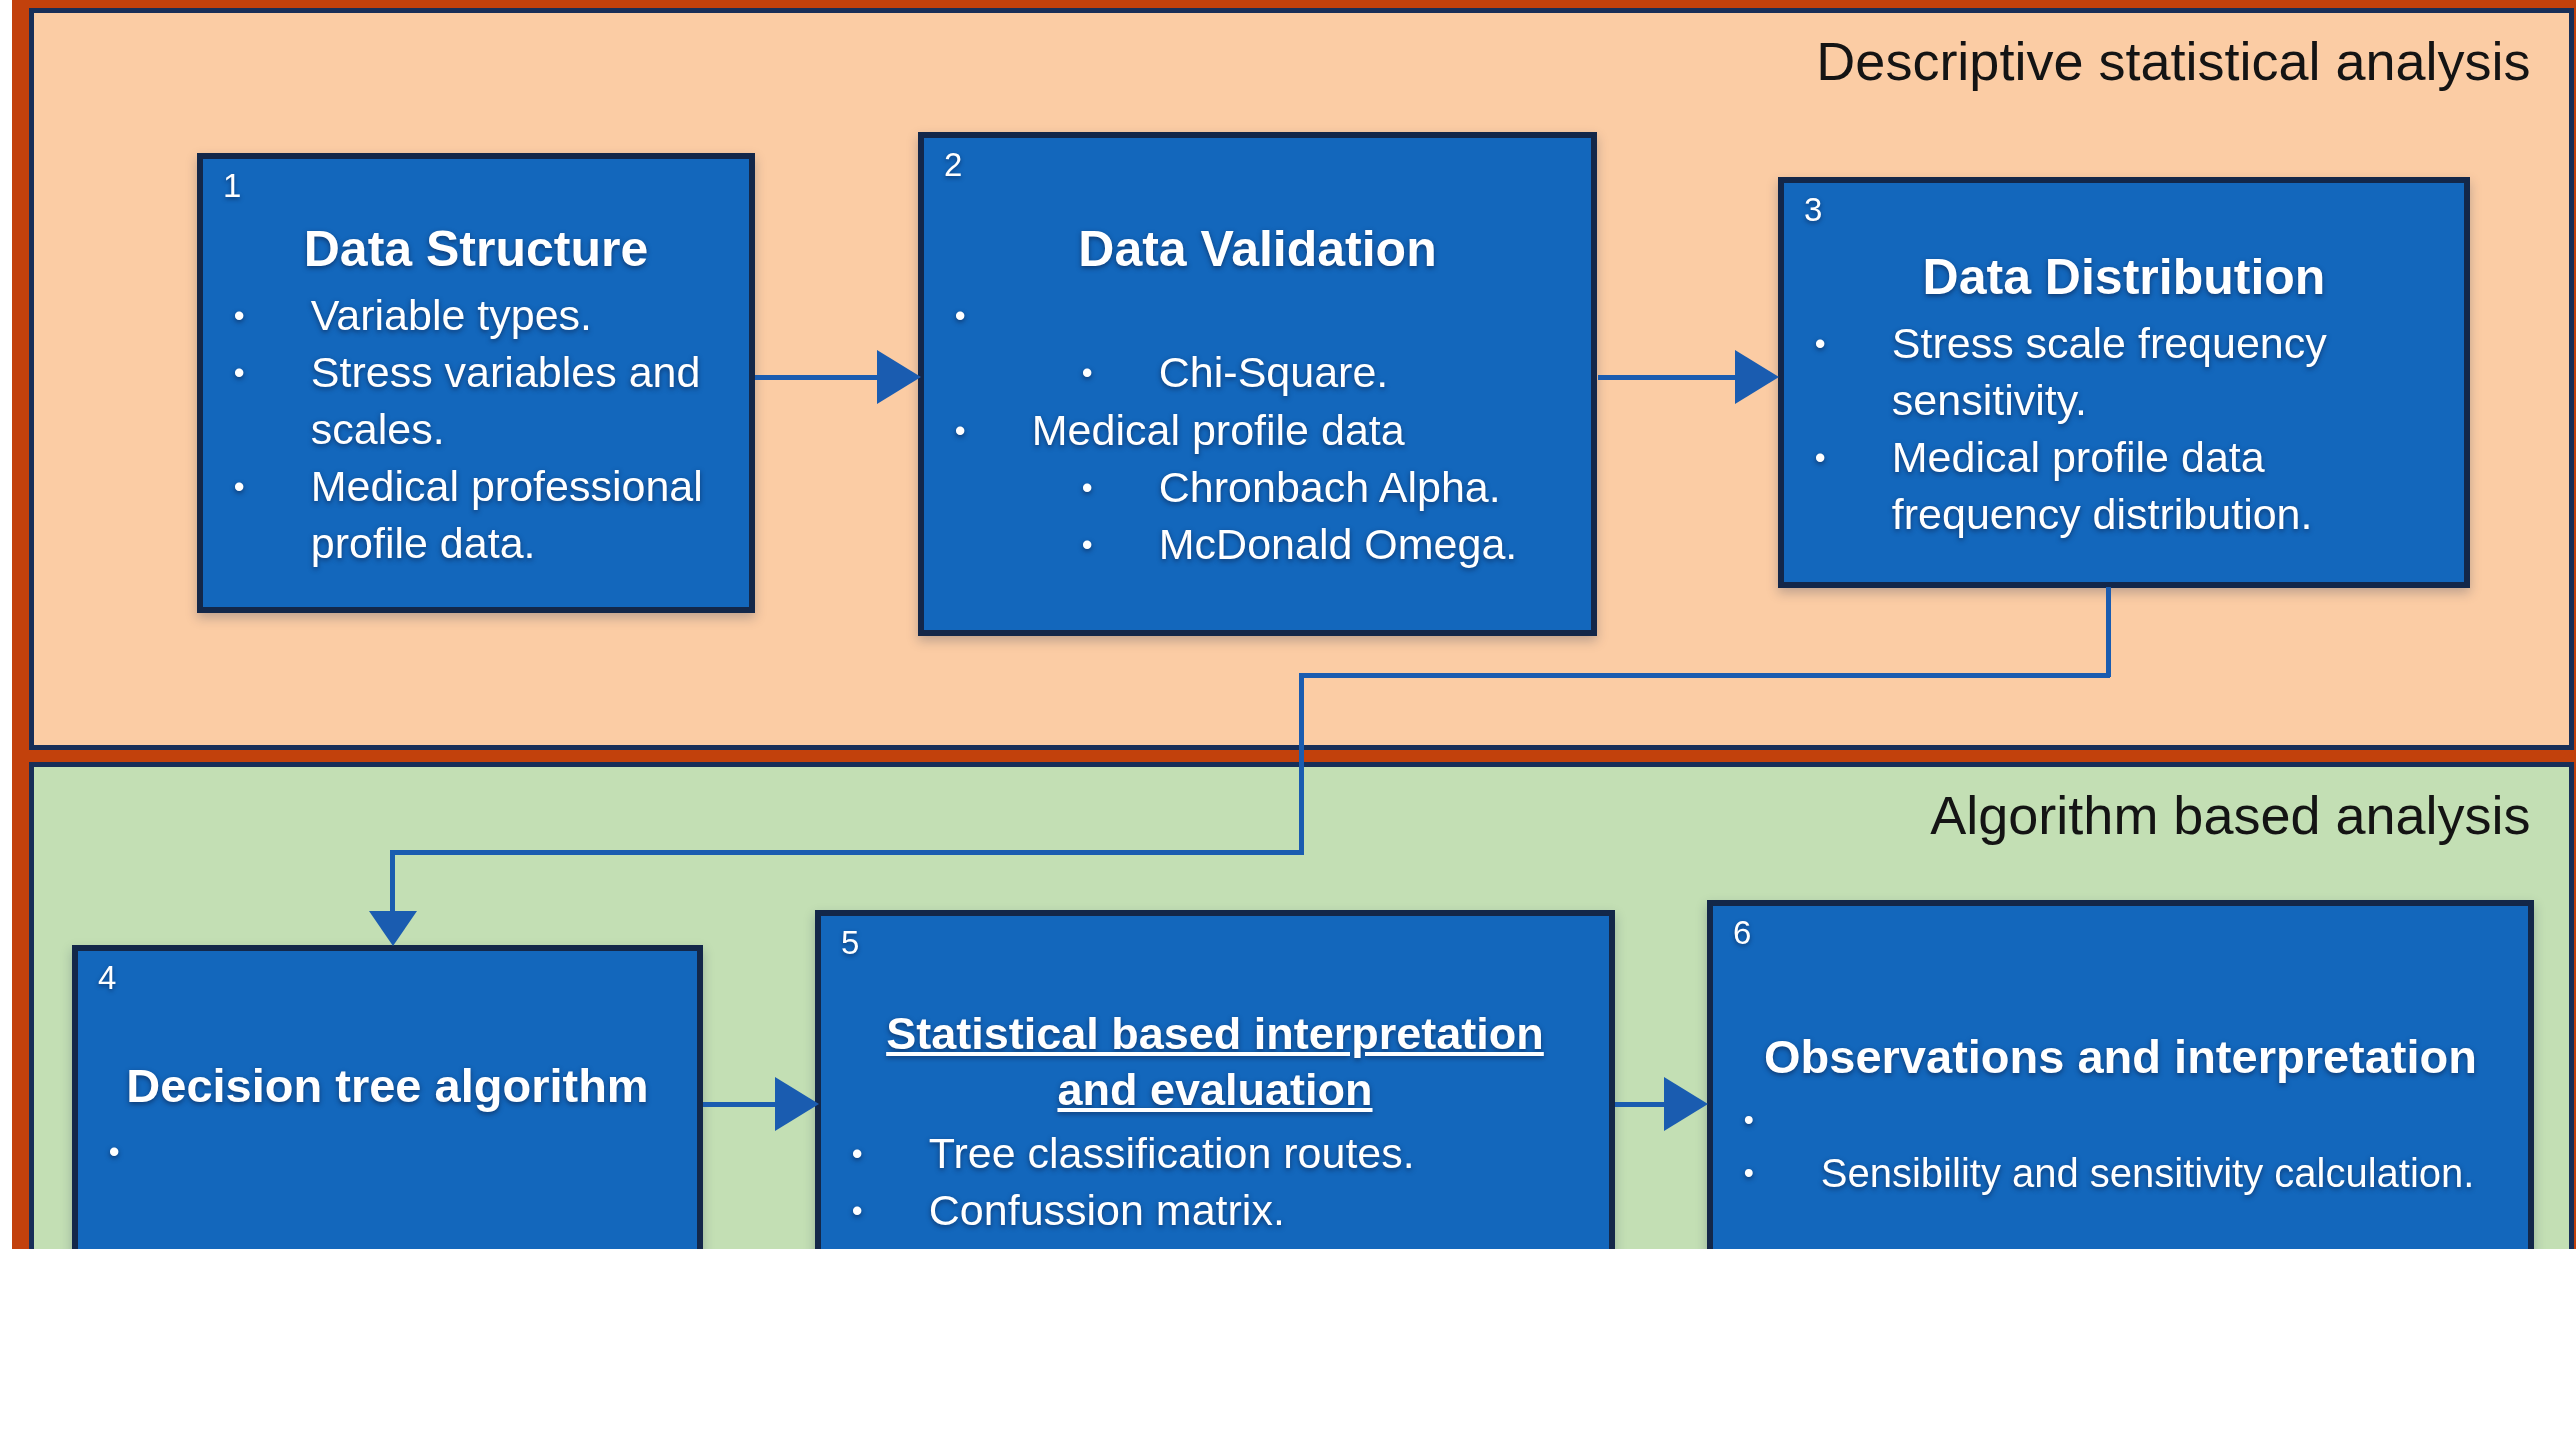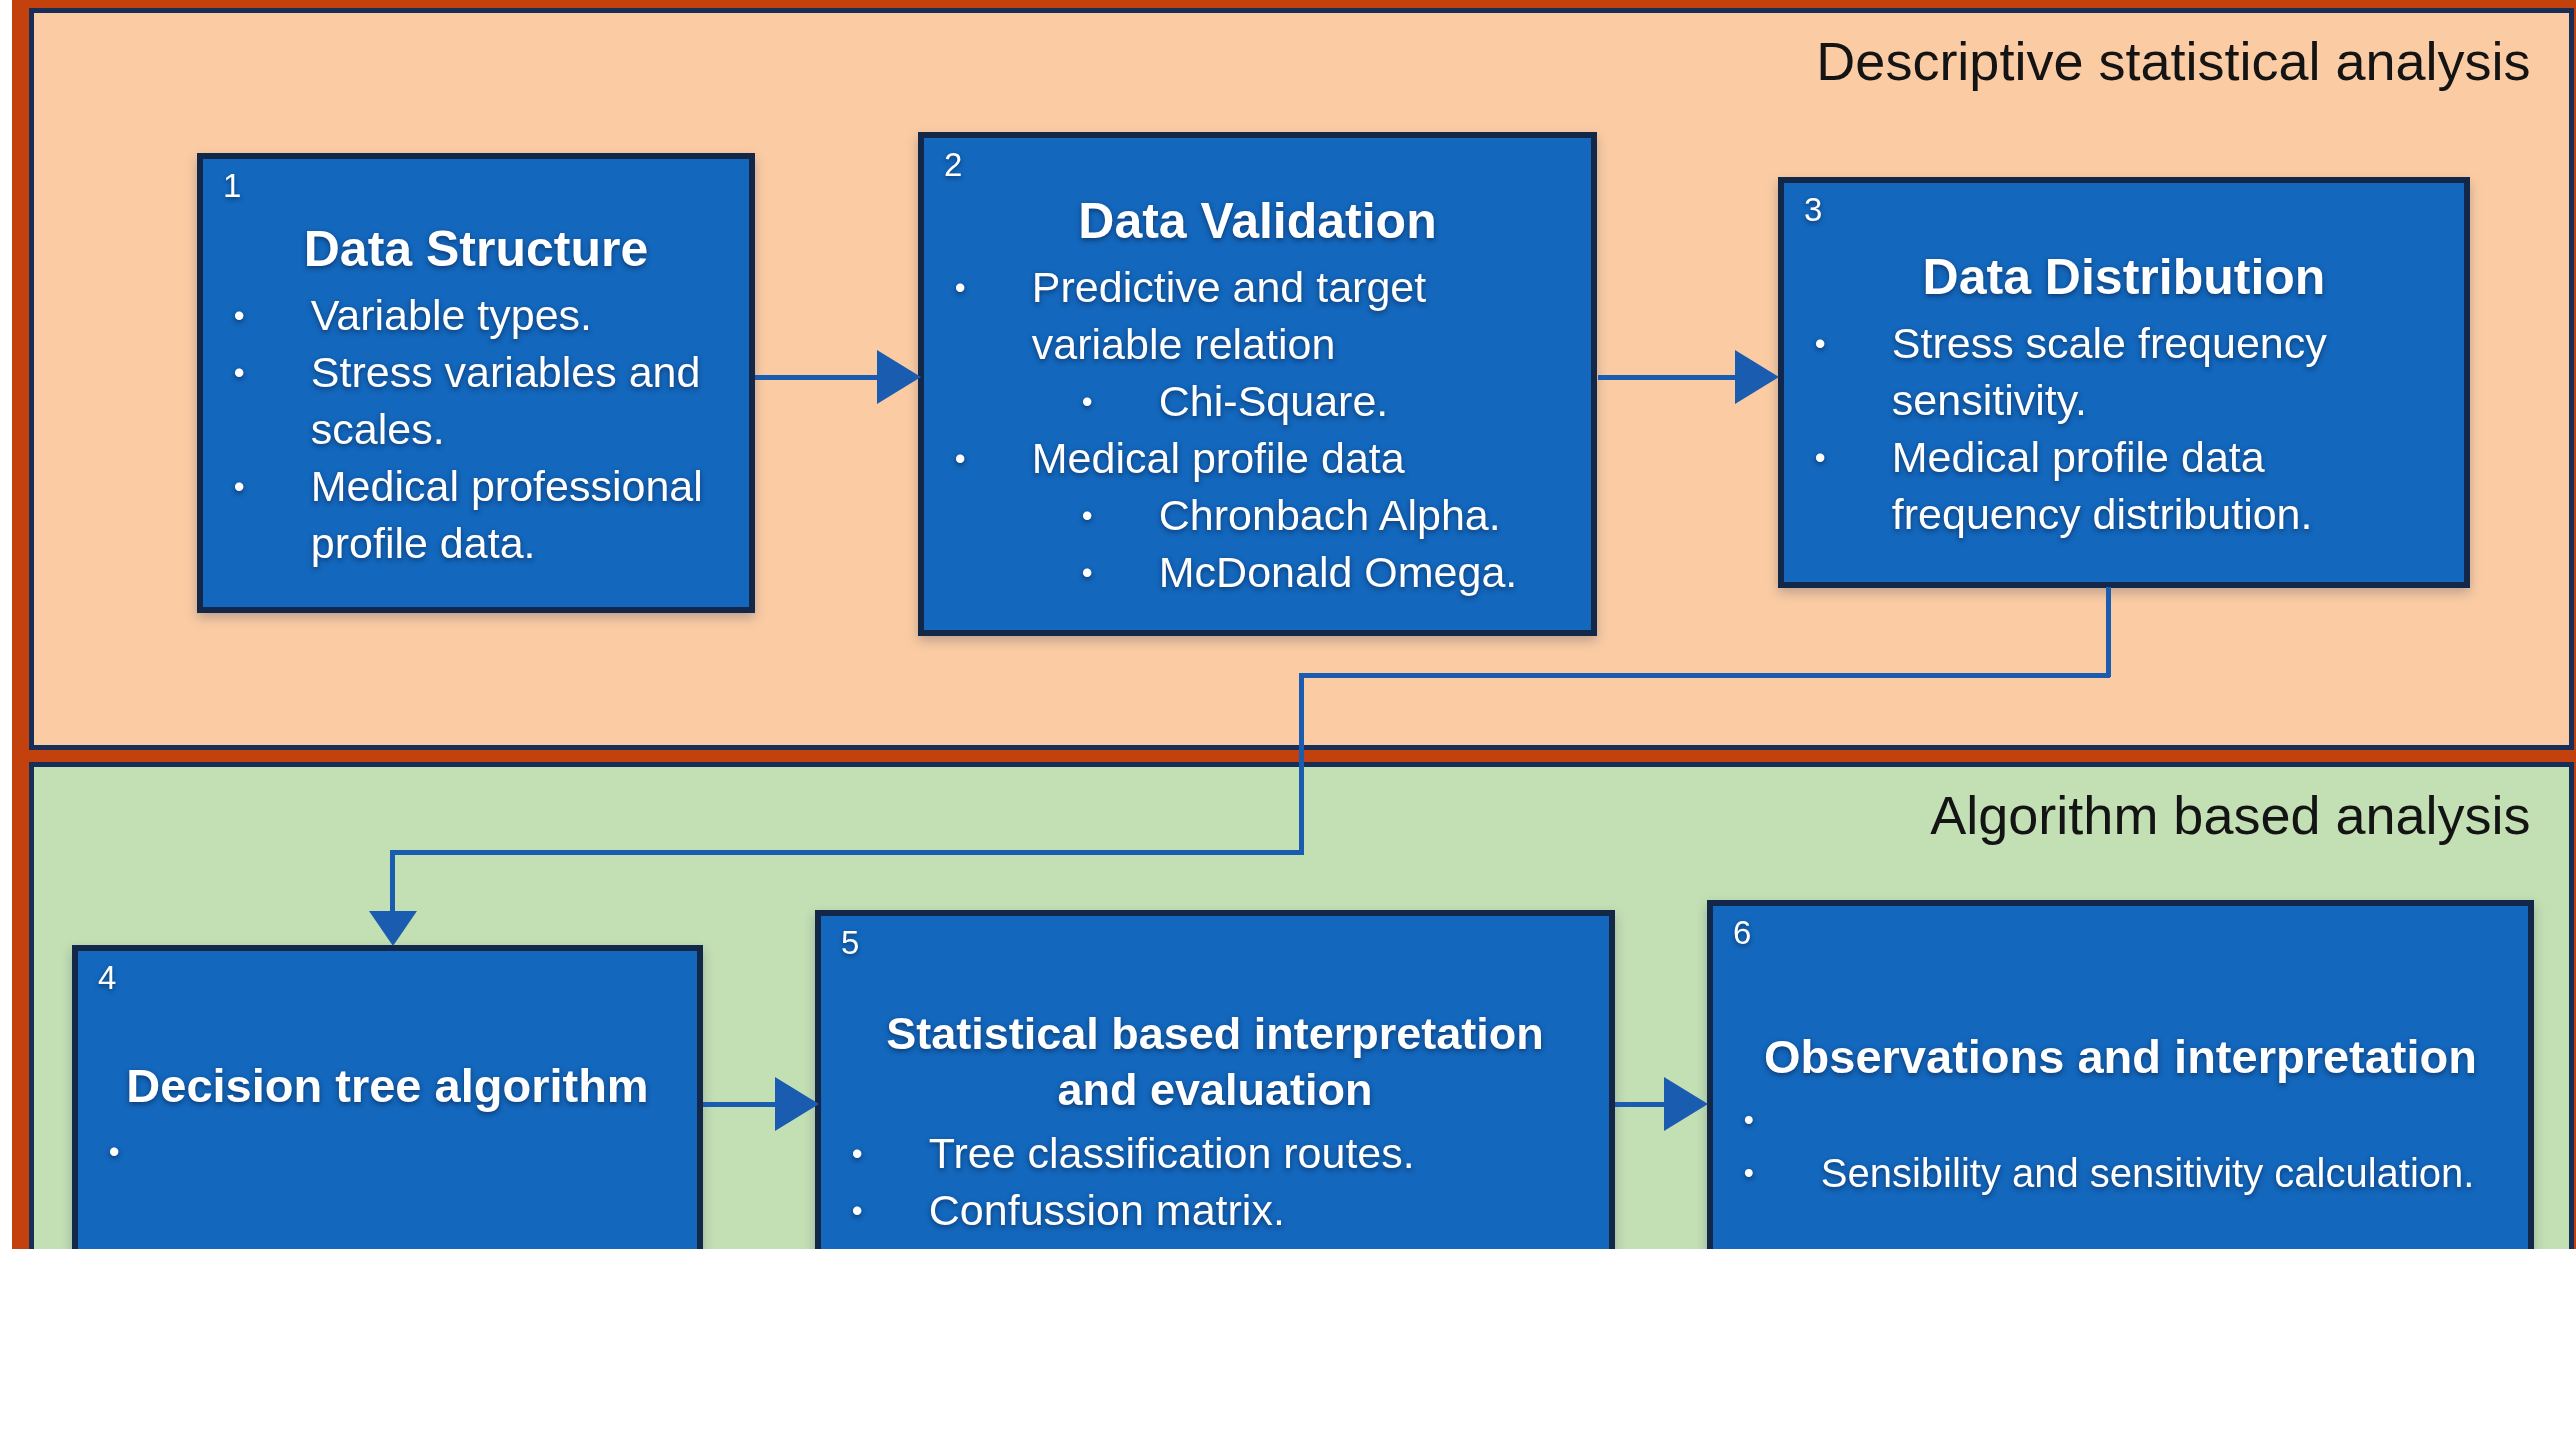--- a/index.html
+++ b/index.html
@@ -27,21 +27,21 @@
   .l2{margin-left:127px;}
 
   .b1{left:185px;top:153px;width:558px;height:460px;}
   .b2{left:906px;top:132px;width:679px;height:504px;}
   .b3{left:1766px;top:177px;width:692px;height:411px;}
   .b4{left:60px;top:945px;width:631px;height:324px;}
   .b5{left:803px;top:910px;width:800px;height:402px;}
   .b6{left:1695px;top:900px;width:827px;height:406px;}
 
   .b4 .title,.b6 .title{font-size:47px;}
-  .b5 .title{font-size:45px;white-space:normal;}
+  .b5 .title{font-size:45px;white-space:normal;text-decoration:underline;}
   .b6 .content{font-size:40px;}
 
   
   .seg{position:absolute;background:#1A5CB0;}
   .head-right{position:absolute;width:0;height:0;border-top:27px solid transparent;
               border-bottom:27px solid transparent;border-left:44px solid #1A5CB0;}
   .head-down{position:absolute;width:0;height:0;border-left:24px solid transparent;
              border-right:24px solid transparent;border-top:35px solid #1A5CB0;}
 </style>
 </head>
@@ -74,21 +74,20 @@
       </div>
     </div>
   </div>
 
   <div class="box b2">
     <span class="num">2</span>
     <div class="content">
       <div class="title">Data Validation</div>
       <div class="bullet">
         <span class="dot">•</span>
-        <span class="txt">Predictive and target variable relation</span>
       </div>
       <div class="bullet l2">
         <span class="dot">•</span>
         <span class="txt">Chi-Square.</span>
       </div>
       <div class="bullet">
         <span class="dot">•</span>
         <span class="txt">Medical profile data</span>
       </div>
       <div class="bullet l2">

